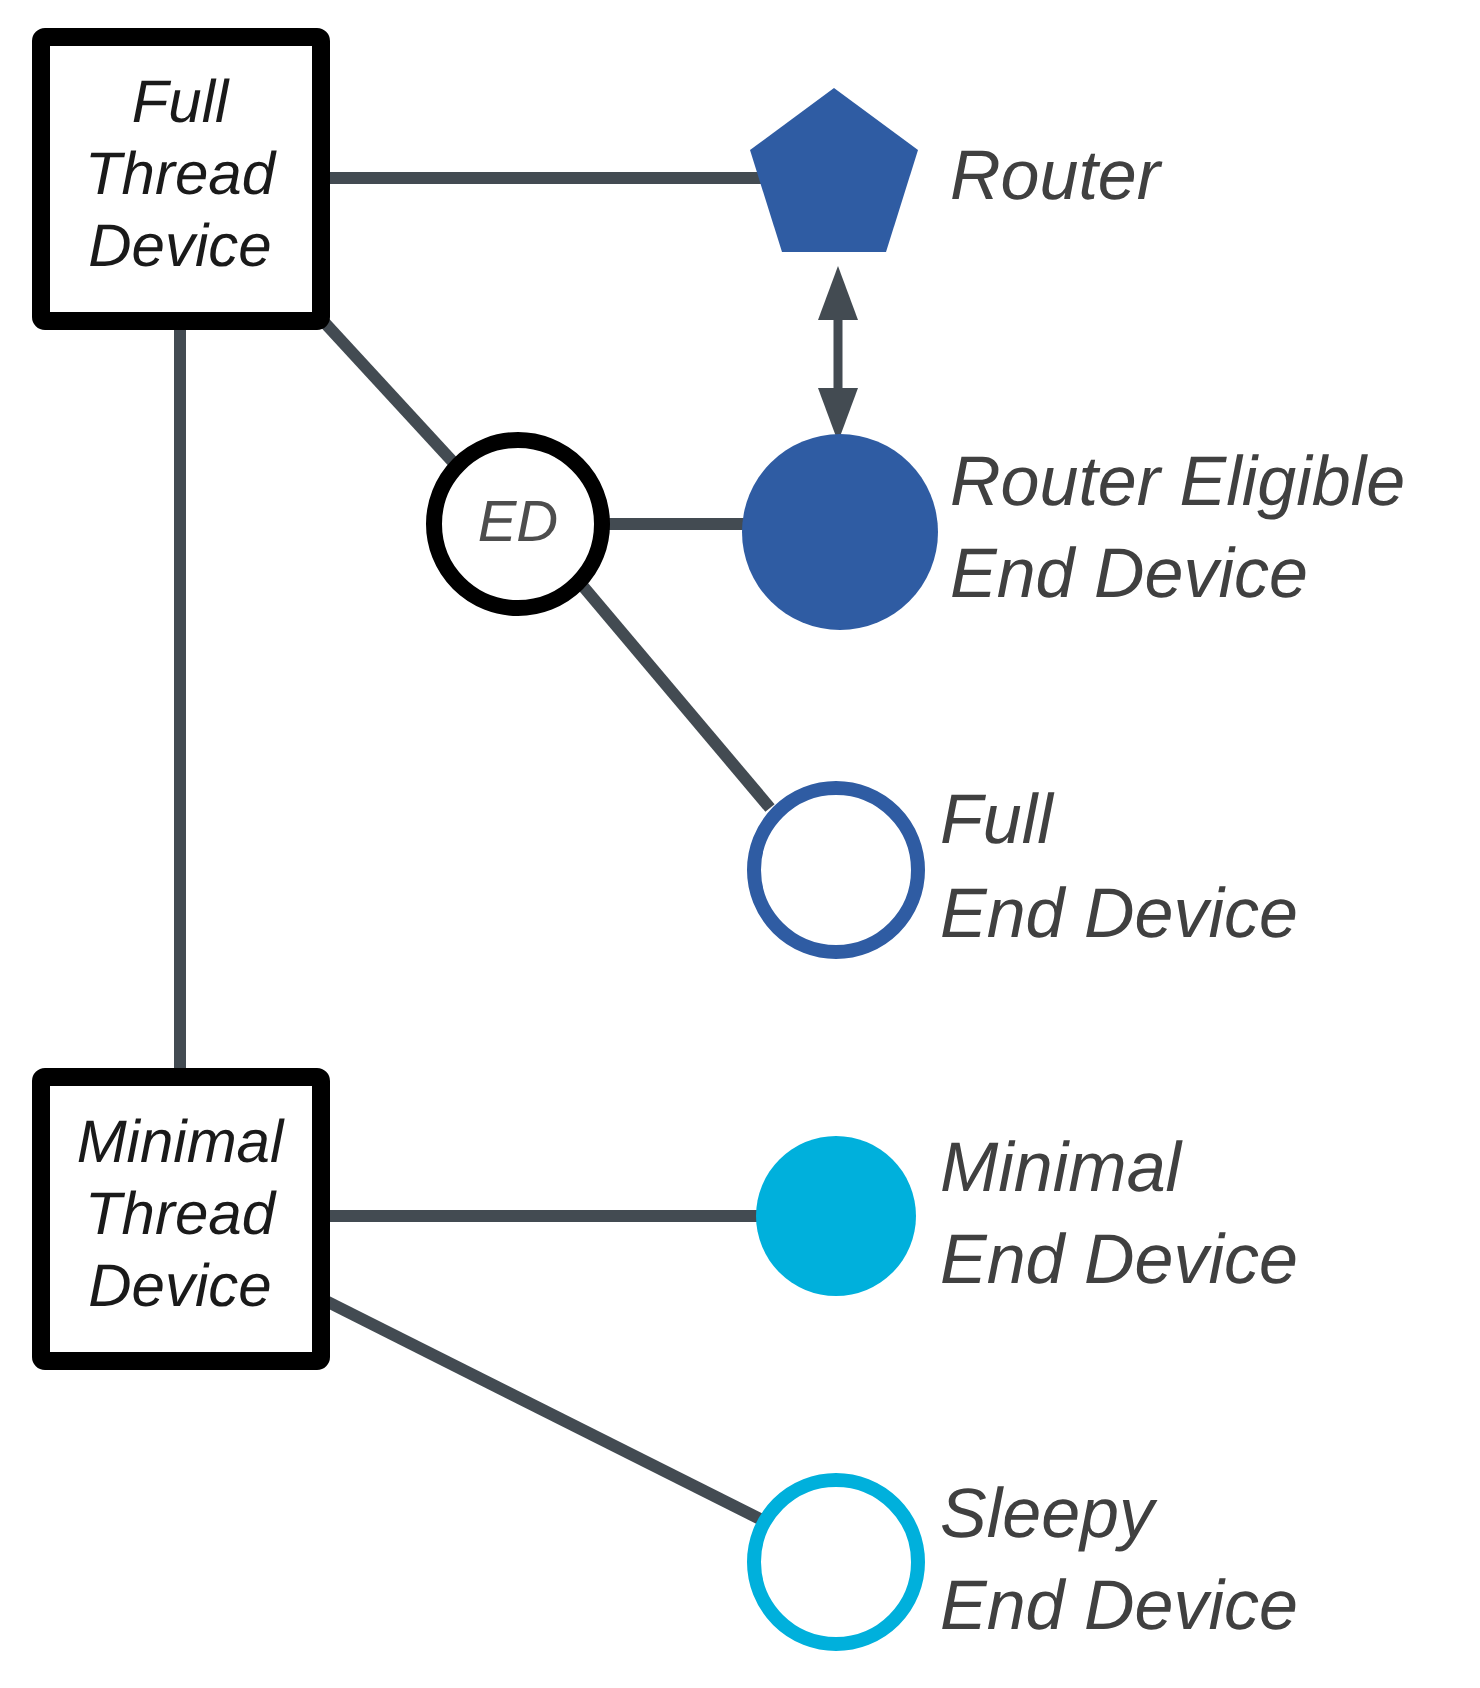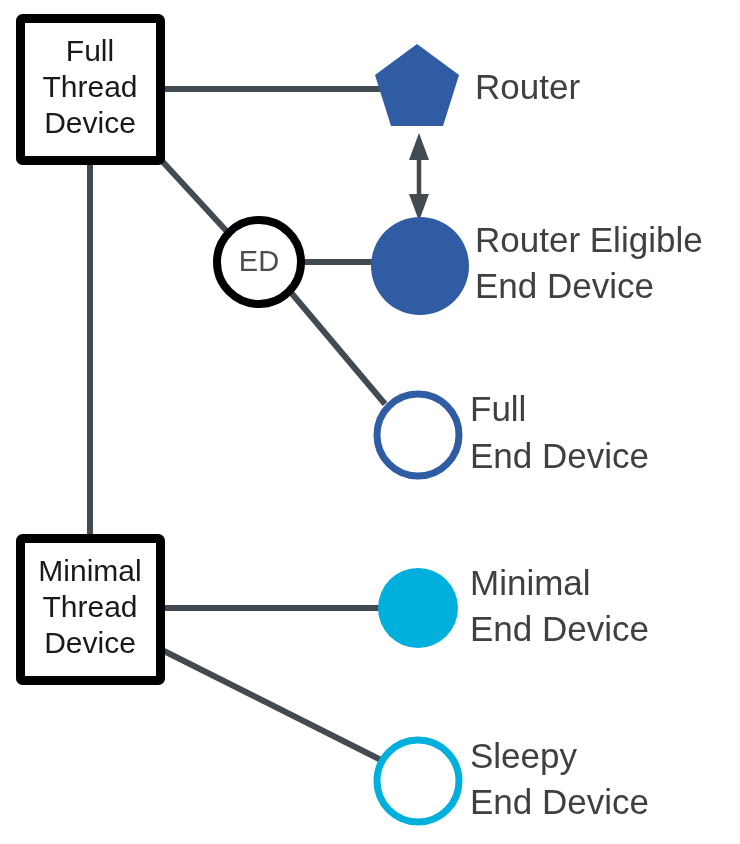--- a/index.html
+++ b/index.html
@@ -12,20 +12,21 @@
     width: 740px;
     height: 844px;
     font-family: "Liberation Sans", sans-serif;
     overflow: hidden;
   }
   #diagram-root {
     position: relative;
     width: 740px;
     height: 844px;
     background: #ffffff;
+    font-style: italic;
   }
   svg.diagram-canvas {
     display: block;
     width: 740px;
     height: 844px;
   }
   .node-box-shape {
     fill: #ffffff;
     stroke: #000000;
     stroke-width: 9;

